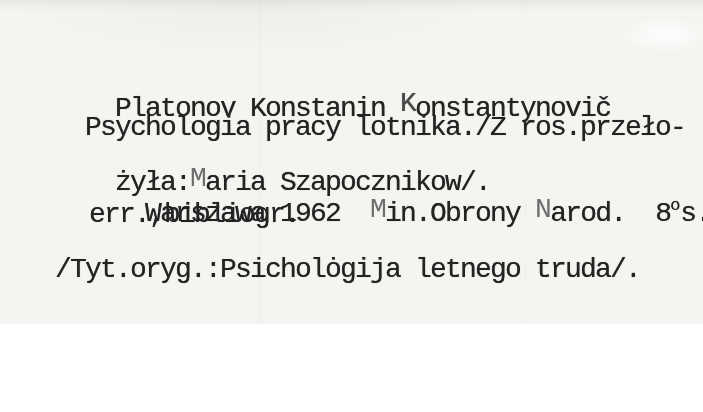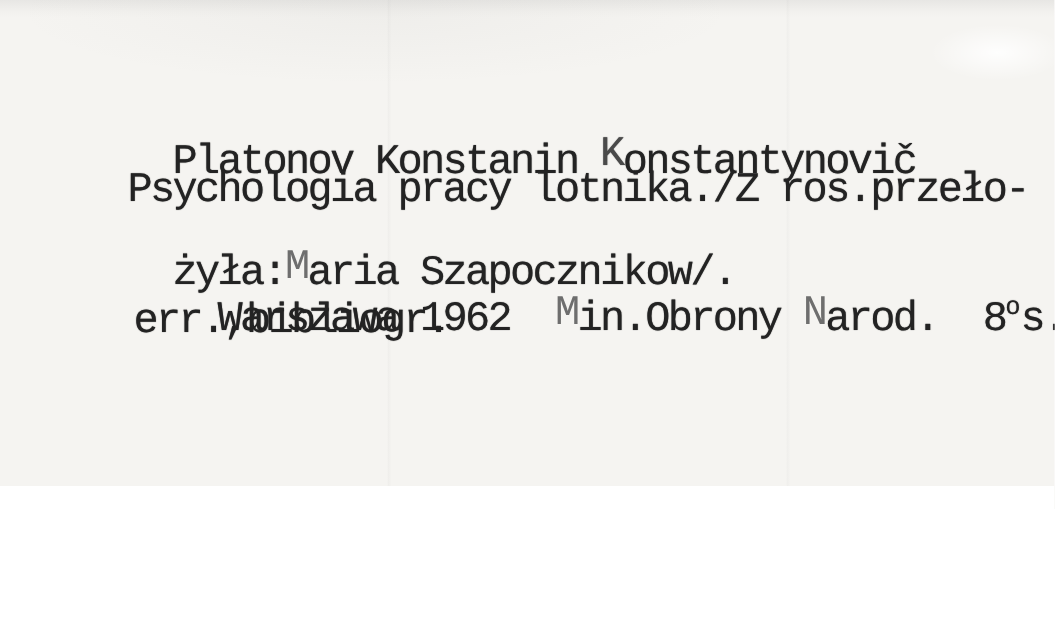--- a/index.html
+++ b/index.html
@@ -95,14 +95,15 @@
   </div>
 
   <div class="line l2 indent">Psychologia pracy lotnika./Z ros.przeło-</div>
 
   <div class="line l4 indent">
     <span>Warszawa 1962  </span><span class="raised-light">M</span><span>in.Obrony </span><span class="raised-light">N</span><span>arod.  8</span><span class="sup">o</span><span>s.320</span>
   </div>
 
   <div class="line l5">err.,bibliogr.</div>
 
+  <div class="line l6">/Tyt.oryg.:Psicholȯgija letnego truda/.</div>
 
 </div>
 
 </body></html>

